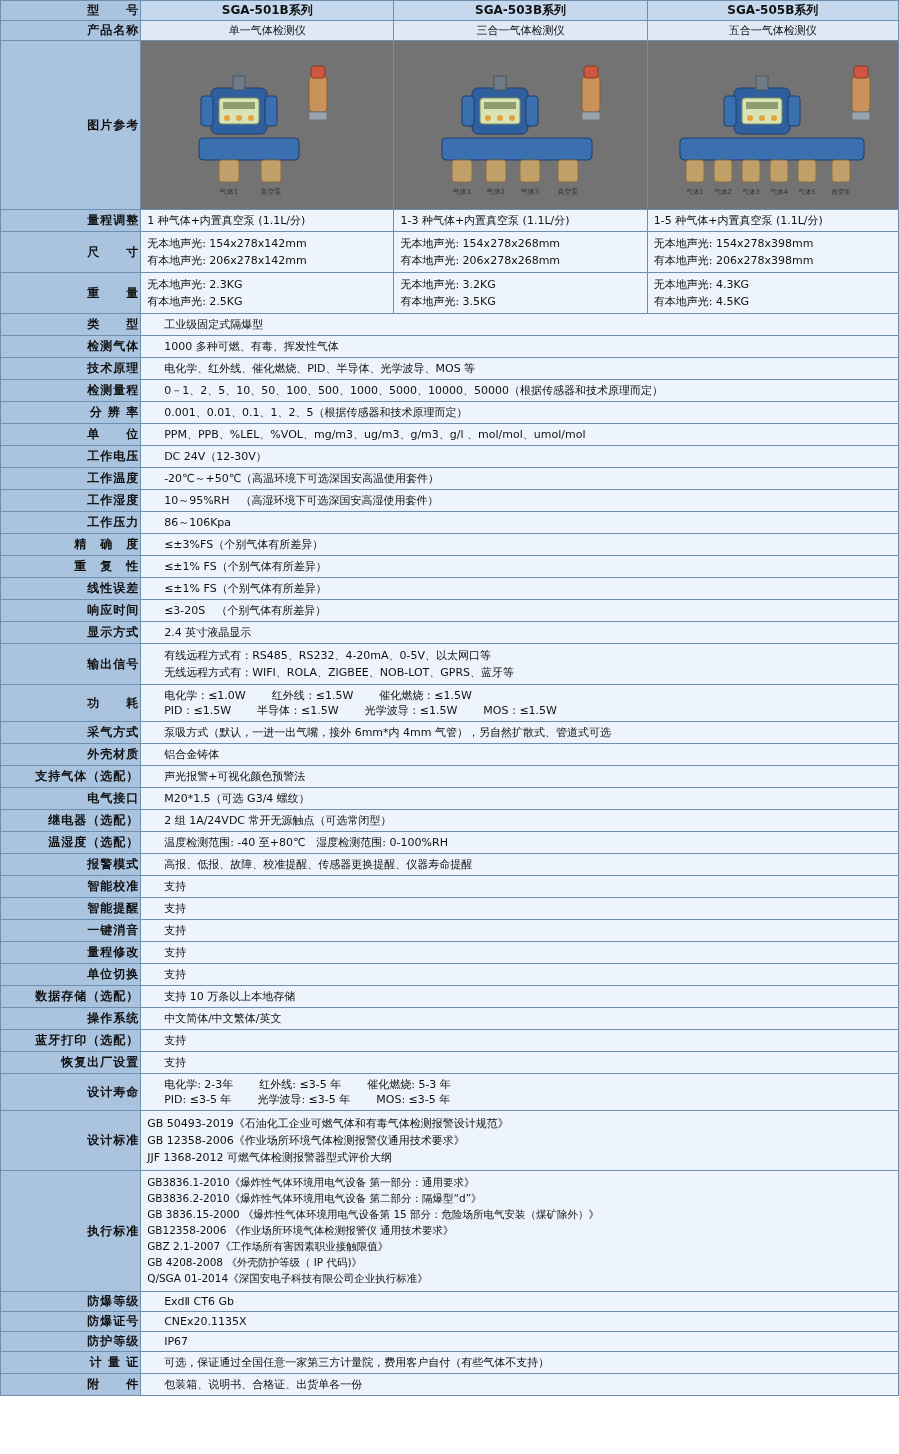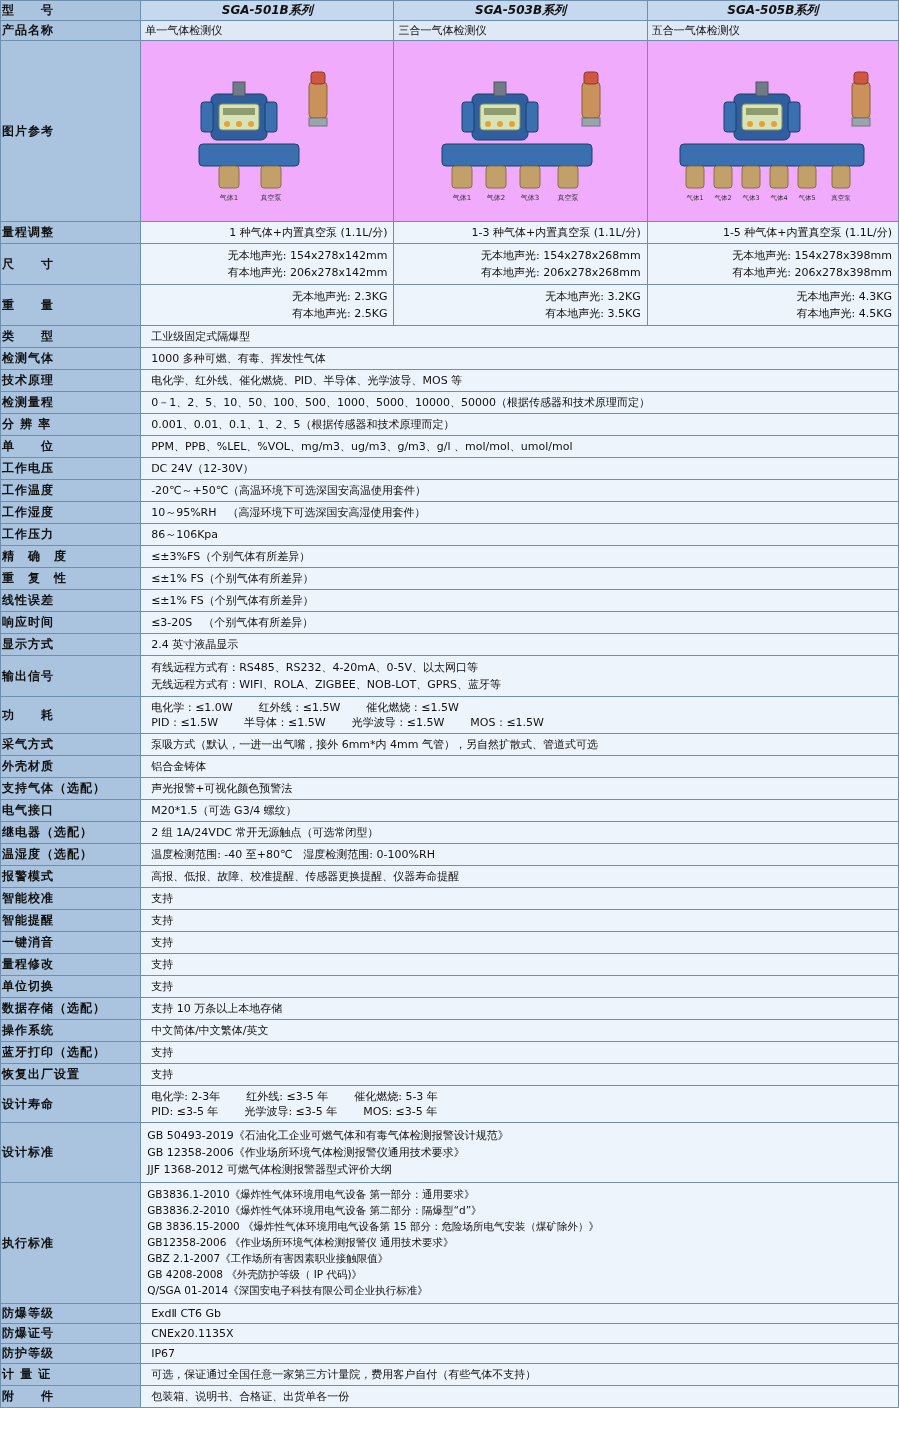--- a/index.html
+++ b/index.html
@@ -1,26 +1,26 @@
 <!DOCTYPE html>
 <html><head>
 <meta charset="utf-8">
 <style>
   html,body{margin:0;padding:0;background:#fff;}
   body{font-family:"DejaVu Sans","Liberation Sans",sans-serif;}
   #sheet{width:899px;height:1454px;position:relative;box-sizing:border-box;}
   table{border-collapse:collapse;width:899px;table-layout:fixed;}
   td{border:1px solid #6f8fae;vertical-align:middle;font-size:11px;color:#111;}
-  .lbl{background:#aac4e0;text-align:left;font-weight:bold;font-size:12px;letter-spacing:1px;width:140px;}
-  .val{background:#eef4fb;padding:3px 10px;}
-  .valc{background:#eef4fb;text-align:right;padding:3px 6px;}
-  .hdr{background:#c5d8ee;text-align:center;font-weight:bold;font-size:12px;font-style:italic;}
-  .sub{background:#dfe9f6;text-align:left;font-size:11px;padding:0 4px;}
+  .lbl{background:#aac4e0;text-align:right;font-weight:bold;font-size:12px;letter-spacing:1px;width:140px;}
+  .val{background:#eef4fb;padding:3px 23px;}
+  .valc{background:#eef4fb;text-align:left;padding:3px 6px;}
+  .hdr{background:#c5d8ee;text-align:center;font-weight:bold;font-size:12px;}
+  .sub{background:#dfe9f6;text-align:center;font-size:11px;padding:0 4px;}
   .two-line div{padding:1px 0;}
-  .img-cell{background:#f0abfc;text-align:center;padding:10px 0;height:160px;}
+  .img-cell{background:#737373;text-align:center;padding:4px 0;height:160px;}
   .flexrow{display:flex;flex-wrap:wrap;}
   .flexrow span{margin-right:26px;white-space:nowrap;}
   .stack div{padding:1px 0;}
   svg{display:block;}
   .pad2{padding:4px 6px;}
   .small{font-size:10.5px;}
 </style>
 </head>
 <body>
 

